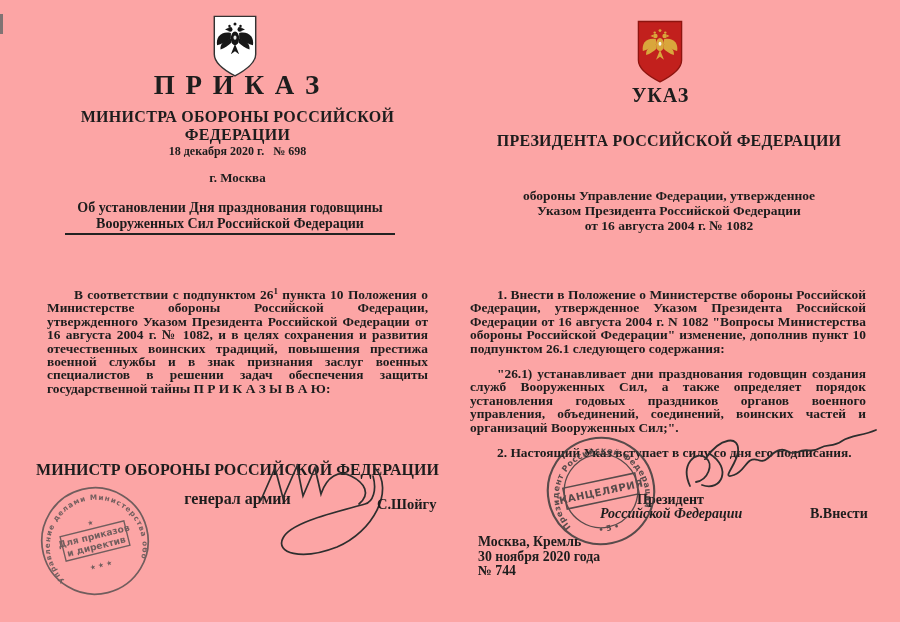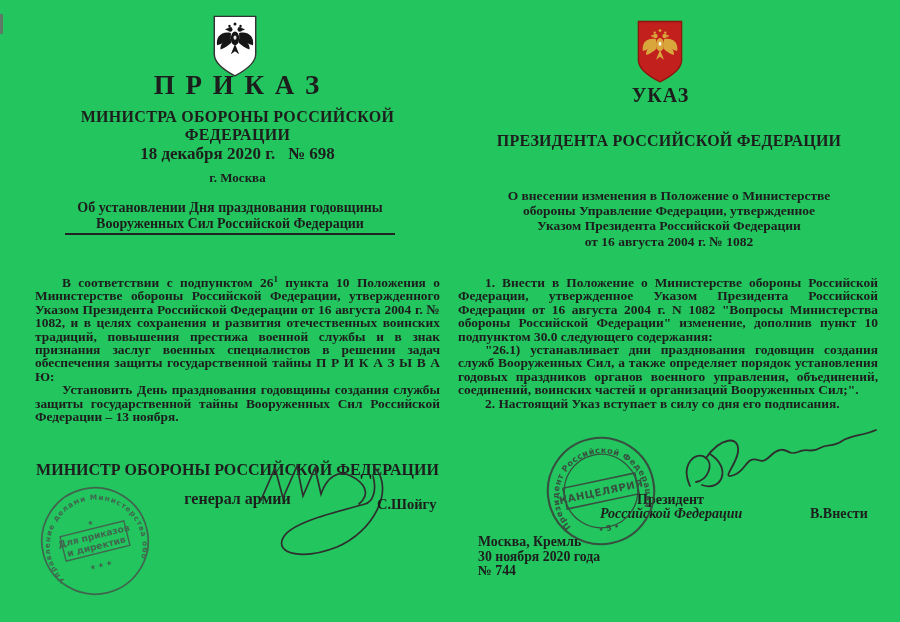--- a/index.html
+++ b/index.html
@@ -1,29 +1,29 @@
 <!DOCTYPE html>
 <html><head>
 <meta charset="utf-8">
 <style>
   html,body{margin:0;padding:0;background:#ffffff;}
-  .canvas{position:relative;width:900px;height:622px;background:#22c55e;overflow:hidden;
+  .canvas{position:relative;width:900px;height:622px;background:#fca5a5;overflow:hidden;
           font-family:"Liberation Serif", serif;font-weight:bold;color:#1d1d1d;}
   .abs{position:absolute;}
   .ctr{text-align:center;}
-  p{margin:0;}
+  p{margin:12px;}
   .doc{position:absolute;top:0;height:622px;}
   .doc-left{left:35px;width:405px;}
   .doc-right{left:458px;width:422px;}
   .artifact{position:absolute;left:0;top:14px;width:3px;height:20px;background:#6a6a6a;opacity:.85;}
 
   
   .type-label-l{left:0;top:70px;width:405px;font-size:27px;letter-spacing:2px;}
   .issuer-l{left:0;top:108px;width:405px;font-size:16px;letter-spacing:.3px;}
-  .dateline{left:0;top:144px;width:405px;font-size:17px;white-space:pre;}
+  .dateline{left:0;top:144px;width:405px;font-size:12px;white-space:pre;}
   .city{left:0;top:170px;width:405px;font-size:13px;}
   .title-l{left:30px;top:200px;width:330px;font-size:14px;line-height:15.5px;
            border-bottom:2px solid #222;padding-bottom:2px;}
   .type-label-r{left:0;top:84px;width:405px;font-size:20px;letter-spacing:1px;}
   .issuer-r{left:0;top:132px;width:422px;font-size:16px;letter-spacing:.2px;}
   .title-r{left:0;top:188px;width:422px;font-size:13.5px;line-height:15.2px;}
 
   
   .body-l{left:0;top:276px;width:405px;font-size:13.4px;line-height:13.4px;text-align:justify;}
   .body-r{left:0;top:276px;width:420px;font-size:13.4px;line-height:13.4px;text-align:justify;}
@@ -86,21 +86,20 @@
     <div class="abs ctr dateline">18 декабря 2020 г.   № 698</div>
     <div class="abs ctr city">г. Москва</div>
 
     <div class="abs ctr title-l">
       <div>Об установлении Дня празднования годовщины</div>
       <div>Вооруженных Сил Российской Федерации</div>
     </div>
 
     <div class="abs body-l">
       <p><span>В соответствии с подпунктом 26</span><sup>1</sup><span> пункта 10 Положения о Министерстве обороны Российской Федерации, утвержденного Указом Президента Российской Федерации от 16 августа 2004 г. № 1082, и в целях сохранения и развития отечественных воинских традиций, повышения престижа военной службы и в знак признания заслуг военных специалистов в решении задач обеспечения защиты государственной тайны </span><span>П Р И К А З Ы В А Ю:</span></p>
-      <p>Установить День празднования годовщины создания службы защиты государственной тайны Вооруженных Сил Российской Федерации – 13 ноября.</p>
     </div>
 
     <div class="abs ctr post-l">МИНИСТР ОБОРОНЫ РОССИЙСКОЙ ФЕДЕРАЦИИ</div>
     <div class="abs ctr rank-l">генерал армии</div>
 
     <svg class="abs sig-l" width="155" height="112" viewBox="0 0 155 112" fill="none" stroke="#2e2e2e" stroke-width="1.7" stroke-linecap="round">
       <path d="M8 48 L22 16 L30 46 L44 14 L50 44 L62 16 L68 42 C74 24 86 18 98 24 C112 31 118 42 106 52"></path>
       <path d="M122 16 C142 38 120 80 84 95 C48 109 22 101 30 86 C38 70 84 60 112 52 C120 50 124 38 120 24"></path>
     </svg>
     <div class="abs name-l">С.Шойгу</div>
@@ -125,28 +124,27 @@
 
     <svg class="abs" style="left:175px;top:18px;" width="54" height="70" viewBox="0 0 60 76">
       <path d="M6 3 H54 V46 Q54 58 30 70 Q6 58 6 46 Z" fill="#c2201d" stroke="#8d140f" stroke-width="1.5"></path>
       <use href="#eagle" x="8" y="8" width="44" height="44" fill="#d9a63c"></use>
     </svg>
 
     <div class="abs ctr type-label-r">УКАЗ</div>
     <div class="abs ctr issuer-r">ПРЕЗИДЕНТА РОССИЙСКОЙ ФЕДЕРАЦИИ</div>
 
     <div class="abs ctr title-r">
-      <div>О внесении изменения в Положение о Министерстве</div>
       <div>обороны Управление Федерации, утвержденное</div>
       <div>Указом Президента Российской Федерации</div>
       <div>от 16 августа 2004 г. № 1082</div>
     </div>
 
     <div class="abs body-r">
-      <p>1. Внести в Положение о Министерстве обороны Российской Федерации, утвержденное Указом Президента Российской Федерации от 16 августа 2004 г. N 1082 "Вопросы Министерства обороны Российской Федерации" изменение, дополнив пункт 10 подпунктом 30.0 следующего содержания:</p>
+      <p>1. Внести в Положение о Министерстве обороны Российской Федерации, утвержденное Указом Президента Российской Федерации от 16 августа 2004 г. N 1082 "Вопросы Министерства обороны Российской Федерации" изменение, дополнив пункт 10 подпунктом 26.1 следующего содержания:</p>
       <p>"26.1) устанавливает дни празднования годовщин создания служб Вооруженных Сил, а также определяет порядок установления годовых праздников органов военного управления, объединений, соединений, воинских частей и организаций Вооруженных Сил;".</p>
       <p>2. Настоящий Указ вступает в силу со дня его подписания.</p>
     </div>
 
     <div class="abs post-r1">Президент</div>
     <div class="abs post-r2">Российской Федерации</div>
     <div class="abs name-r">В.Внести</div>
 
     <svg class="abs sig-r" width="210" height="88" viewBox="0 0 210 88" fill="none" stroke="#2e2e2e" stroke-width="1.8" stroke-linecap="round">
       <path d="M14 62 C4 40 20 26 30 34 C38 40 32 56 20 58"></path>

